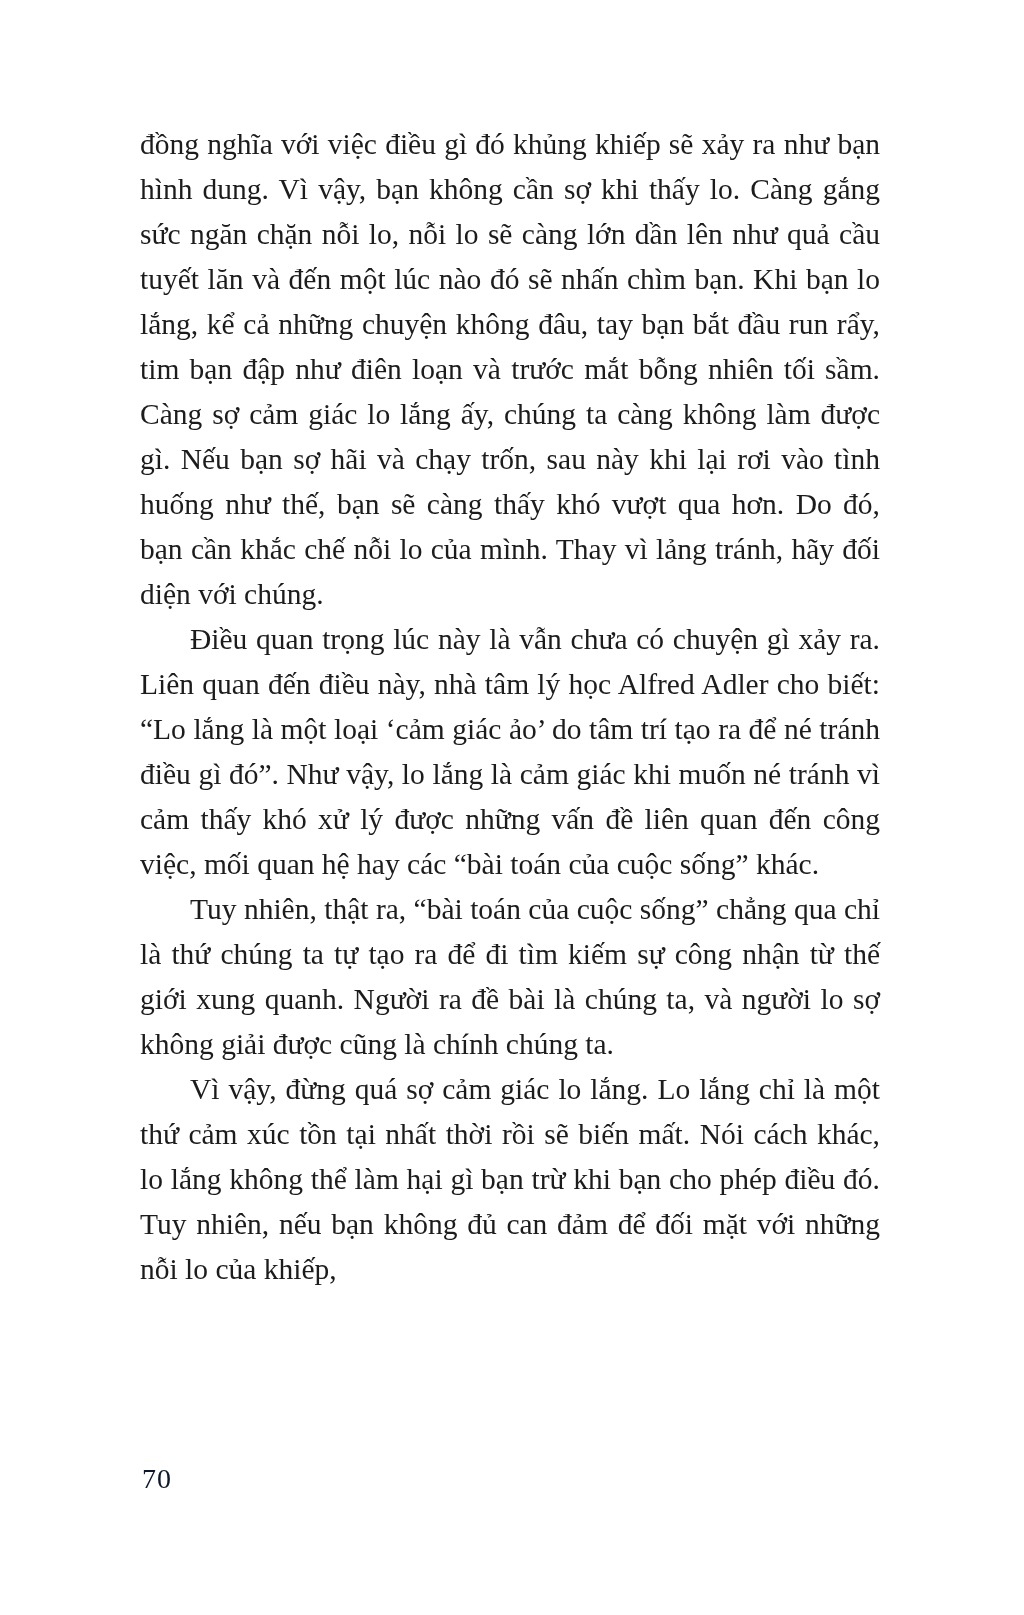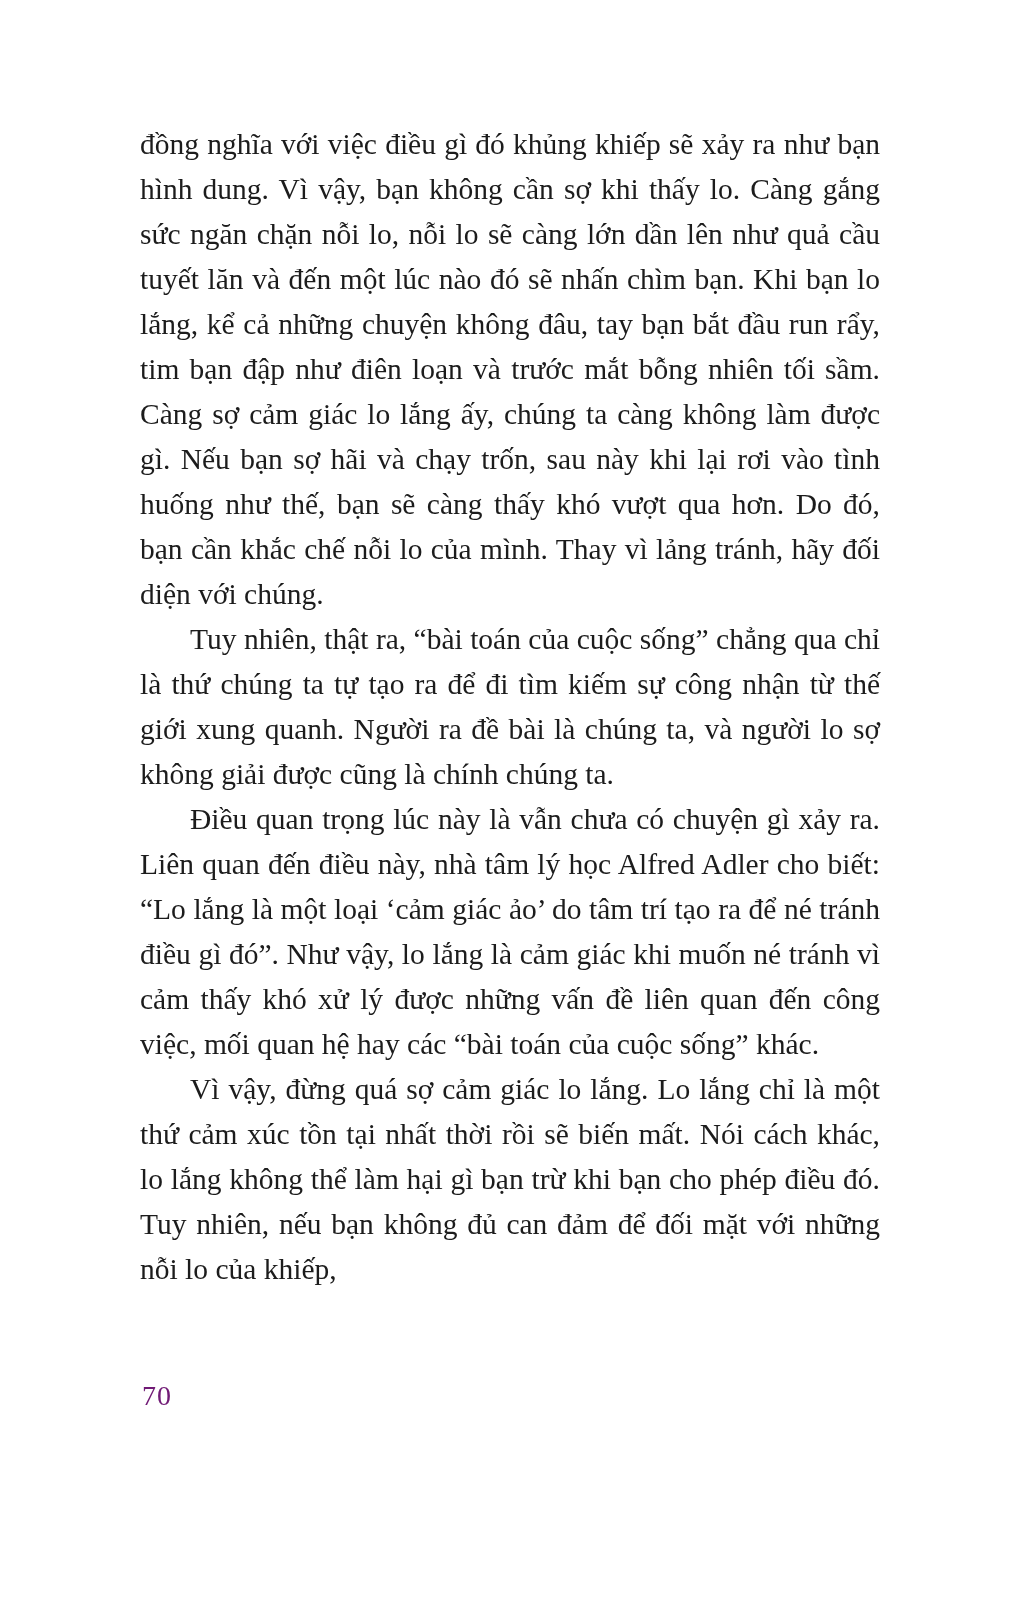--- a/index.html
+++ b/index.html
@@ -29,30 +29,30 @@
   .para {
     margin: 0;
     padding: 0;
   }
   .para.indented {
     text-indent: 50px;
   }
   .page-number {
     position: absolute;
     left: 142px;
-    top: 1380px;
+    top: 1463px;
     font-size: 28px;
-    color: #701a75;
+    color: #0f172a;
     letter-spacing: 1px;
   }
 </style>
 </head>
 <body>
 
 <div class="page">
   <div class="text-block">
     <p class="para">đồng nghĩa với việc điều gì đó khủng khiếp sẽ xảy ra như bạn hình dung. Vì vậy, bạn không cần sợ khi thấy lo. Càng gắng sức ngăn chặn nỗi lo, nỗi lo sẽ càng lớn dần lên như quả cầu tuyết lăn và đến một lúc nào đó sẽ nhấn chìm bạn. Khi bạn lo lắng, kể cả những chuyện không đâu, tay bạn bắt đầu run rẩy, tim bạn đập như điên loạn và trước mắt bỗng nhiên tối sầm. Càng sợ cảm giác lo lắng ấy, chúng ta càng không làm được gì. Nếu bạn sợ hãi và chạy trốn, sau này khi lại rơi vào tình huống như thế, bạn sẽ càng thấy khó vượt qua hơn. Do đó, bạn cần khắc chế nỗi lo của mình. Thay vì lảng tránh, hãy đối diện với chúng.</p>
+    <p class="para indented">Điều quan trọng lúc này là vẫn chưa có chuyện gì xảy ra. Liên quan đến điều này, nhà tâm lý học Alfred Adler cho biết: “Lo lắng là một loại ‘cảm giác ảo’ do tâm trí tạo ra để né tránh điều gì đó”. Như vậy, lo lắng là cảm giác khi muốn né tránh vì cảm thấy khó xử lý được những vấn đề liên quan đến công việc, mối quan hệ hay các “bài toán của cuộc sống” khác.</p>
     <p class="para indented">Tuy nhiên, thật ra, “bài toán của cuộc sống” chẳng qua chỉ là thứ chúng ta tự tạo ra để đi tìm kiếm sự công nhận từ thế giới xung quanh. Người ra đề bài là chúng ta, và người lo sợ không giải được cũng là chính chúng ta.</p>
-    <p class="para indented">Điều quan trọng lúc này là vẫn chưa có chuyện gì xảy ra. Liên quan đến điều này, nhà tâm lý học Alfred Adler cho biết: “Lo lắng là một loại ‘cảm giác ảo’ do tâm trí tạo ra để né tránh điều gì đó”. Như vậy, lo lắng là cảm giác khi muốn né tránh vì cảm thấy khó xử lý được những vấn đề liên quan đến công việc, mối quan hệ hay các “bài toán của cuộc sống” khác.</p>
     <p class="para indented">Vì vậy, đừng quá sợ cảm giác lo lắng. Lo lắng chỉ là một thứ cảm xúc tồn tại nhất thời rồi sẽ biến mất. Nói cách khác, lo lắng không thể làm hại gì bạn trừ khi bạn cho phép điều đó. Tuy nhiên, nếu bạn không đủ can đảm để đối mặt với những nỗi lo của khiếp,</p>
   </div>
   <div class="page-number">70</div>
 </div>
 
 </body></html>

